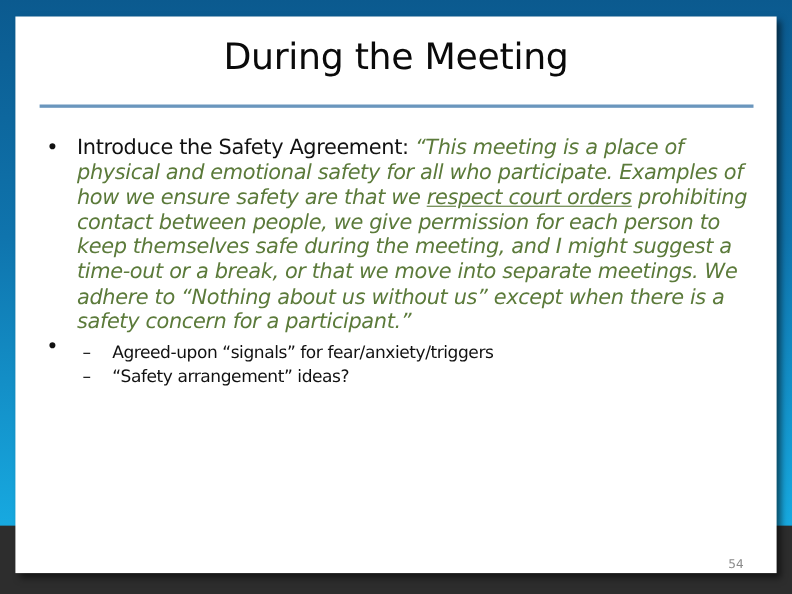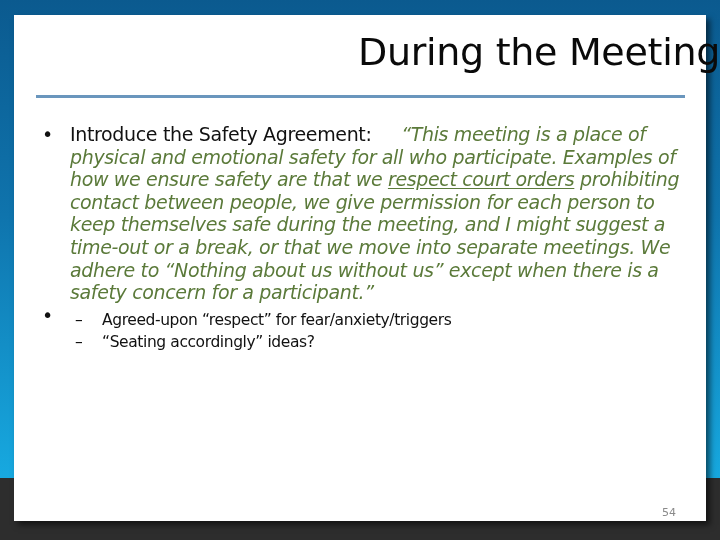--- a/index.html
+++ b/index.html
@@ -35,23 +35,23 @@
       width: 692px;
       height: 506px;
       background: #ffffff;
       box-shadow: 4px 4px 6px rgba(0,0,0,0.55);
     }
     .slide-title {
       position: absolute;
       left: 0;
       top: 34px;
       width: 720px;
-      text-align: right;
+      text-align: center;
       font-family: "DejaVu Sans", sans-serif;
-      font-size: 38px;
+      font-size: 33px;
       color: #0a0a0a;
       letter-spacing: -0.3px;
       line-height: 36px;
     }
     .title-rule {
       position: absolute;
       left: 36px;
       top: 95px;
       width: 649px;
       height: 3px;
@@ -77,21 +77,20 @@
       position: absolute;
       left: 42px;
       top: 0;
       width: 14px;
       font-size: 19px;
       line-height: 22.6px;
     }
     .quote {
       color: #5b7a3a;
       font-style: italic;
-      margin-left: 24px;
     }
     .quote u {
       text-decoration: underline;
       text-underline-offset: 2px;
     }
     .sub-list {
       margin-top: 5px;
     }
     .sub-bullet {
       position: relative;
@@ -135,22 +134,22 @@
     <span>Introduce the Safety Agreement: </span><span class="quote"><span>“This meeting is a place of physical and emotional safety for all who participate. Examples of how we ensure safety are that we </span><u>respect court orders</u><span>  prohibiting contact between people, we give permission for each person to keep themselves safe during the meeting, and I might suggest a time-out or a break, or that we move into separate meetings. We adhere to “Nothing about us without us” except when there is a safety concern for a participant.”</span></span>
   </div>
 
   <div class="bullet">
     <span class="bullet-dot">•</span>
   </div>
 
   <div class="sub-list">
     <div class="sub-bullet">
       <span class="sub-dash">–</span>
-      <span>Agreed-upon “respect” for fear/anxiety/triggers</span>
+      <span>Agreed-upon “signals” for fear/anxiety/triggers</span>
     </div>
     <div class="sub-bullet">
       <span class="sub-dash">–</span>
-      <span>“Seating accordingly” ideas?</span>
+      <span>“Safety arrangement” ideas?</span>
     </div>
   </div>
 </div>
 
 <div class="page-number">54</div>
 
 </body></html>

